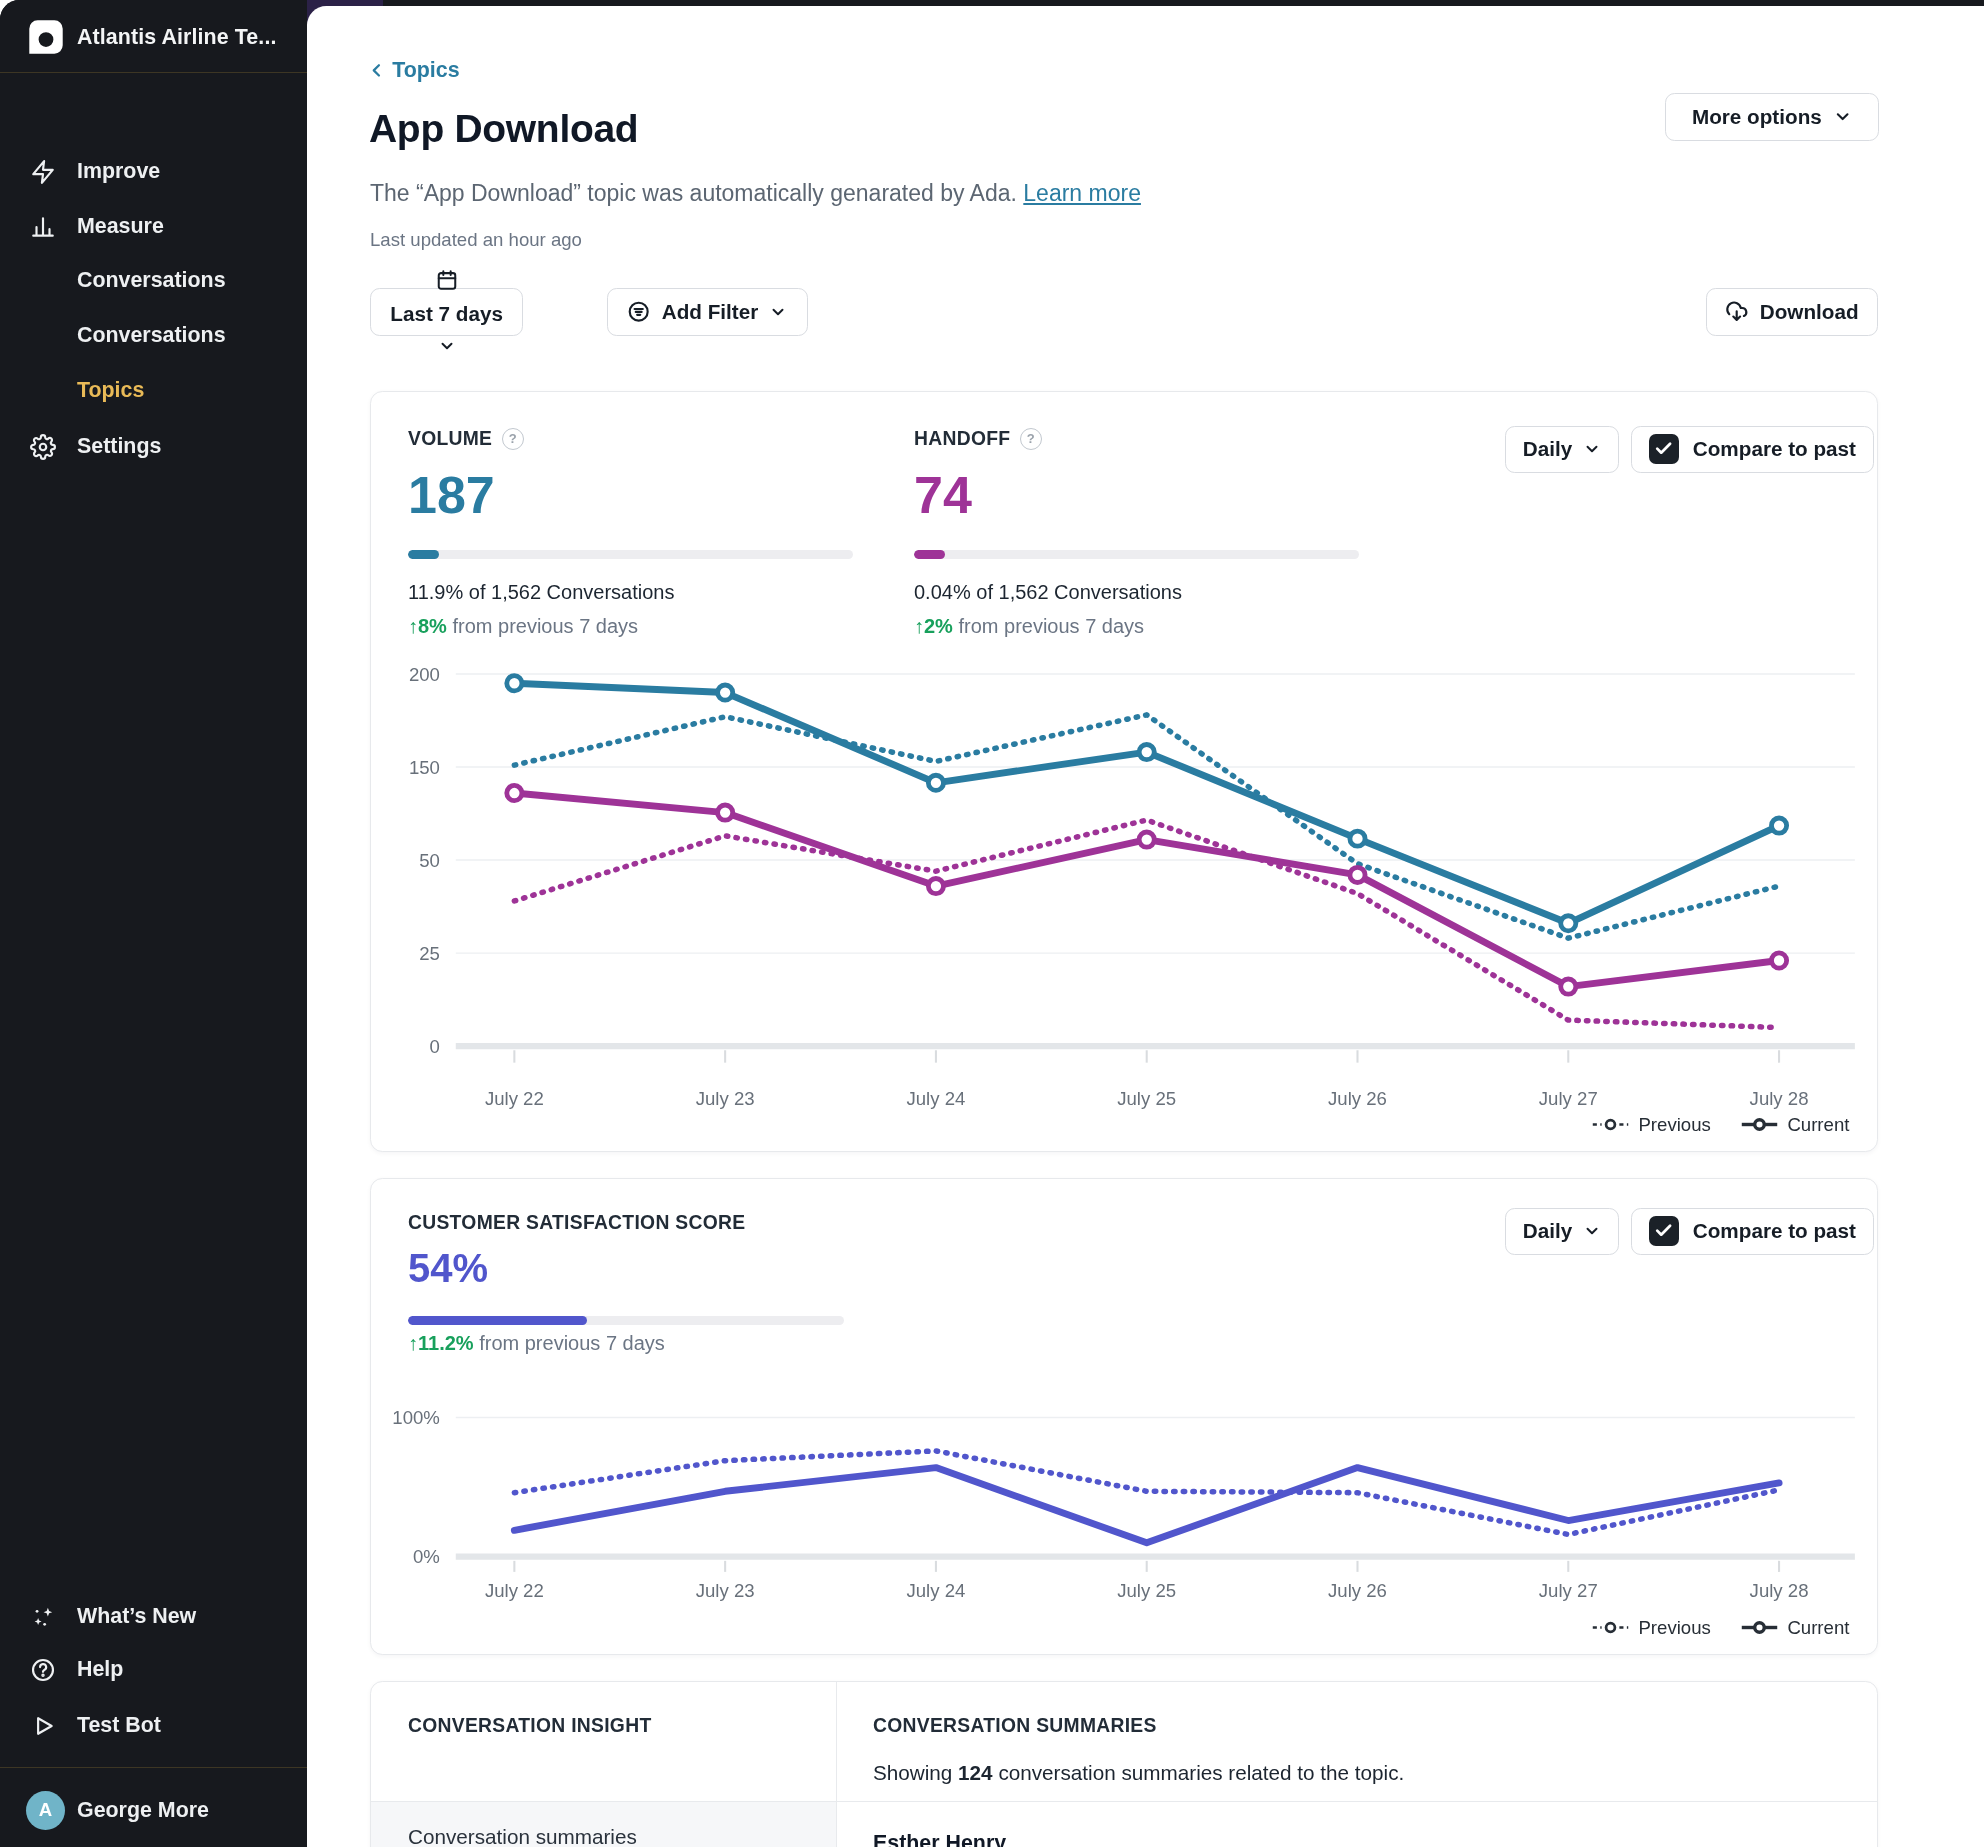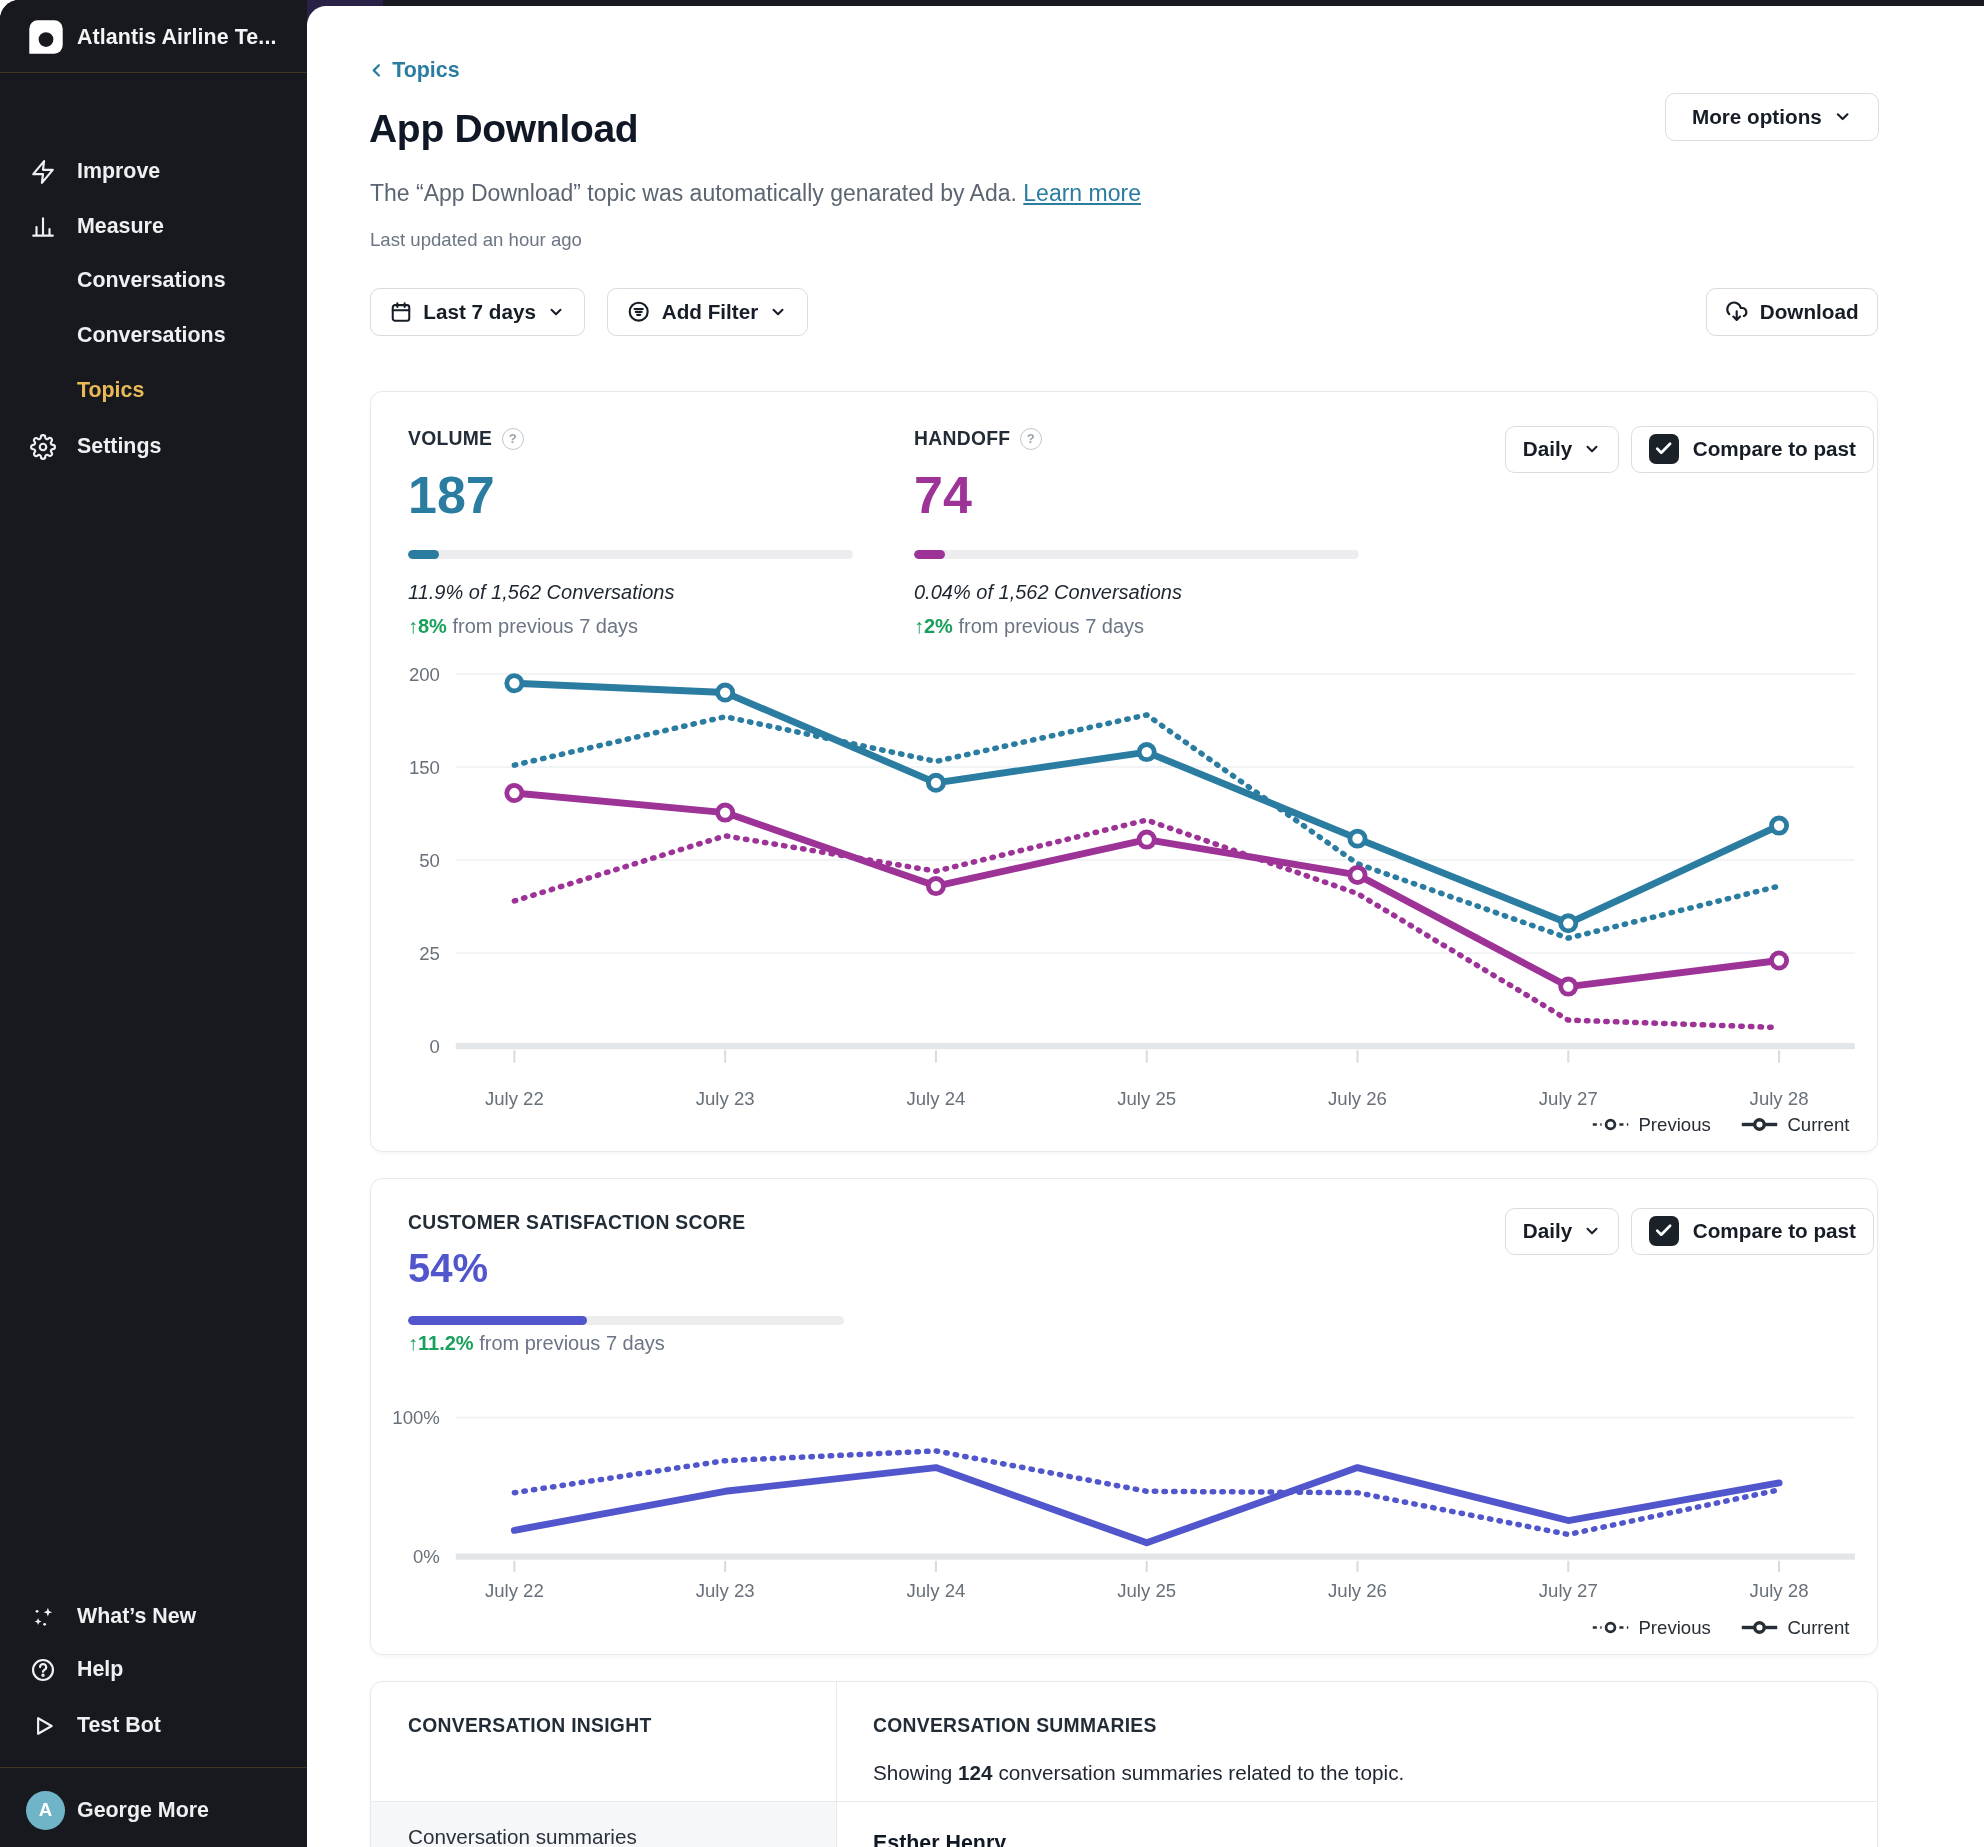--- a/index.html
+++ b/index.html
@@ -40,21 +40,21 @@
 
   
   .card{position:absolute;left:63px;width:1508px;background:#fff;border:1.4px solid #e7e9ec;border-radius:12.4px;
         box-shadow:0 1.4px 4.1px rgba(16,24,40,.04);}
   .stat-label{display:flex;align-items:center;gap:9.6px;font-size:19.3px;font-weight:700;color:#222c37;letter-spacing:0.3px;}
   .q-icon{width:22px;height:22px;border:1.7px solid #c2c8cf;border-radius:50%;color:#9aa2ab;font-size:13px;
           font-weight:700;display:inline-flex;align-items:center;justify-content:center;}
   .stat-value{font-size:52px;font-weight:700;margin-top:15px;}
   .track{height:9.6px;width:445px;background:#ededf0;border-radius:4.8px;overflow:hidden;}
   .fill{height:100%;border-radius:4.8px;}
-  .share{font-size:20px;color:#1c2530;font-style:italic;}
+  .share{font-size:20px;color:#1c2530;}
   .delta-line{font-size:20px;color:#6b7584;}
   .delta-line b{font-weight:700;color:#18a05c;}
   .checkbox{width:30px;height:30px;background:#1b2128;border-radius:6.9px;display:inline-flex;
             align-items:center;justify-content:center;flex:none;}
   .legend{position:absolute;right:27.6px;bottom:15px;display:flex;gap:30px;align-items:center;
           color:#272e36;font-size:18.6px;}
   .legend-item{display:flex;align-items:center;gap:9.6px;}
   .chart-svg{position:absolute;left:0;top:0;pointer-events:none;}
   .chart-svg text{fill:#68707a;font-family:"Liberation Sans","DejaVu Sans",sans-serif;}
 
@@ -173,21 +173,21 @@
 
     <button class="btn abs" style="left:1358px;top:87px;width:214px;">
       <span>More options</span>
       <span style="display:flex;">
         <svg viewBox="0 0 24 24" width="19.3" height="19.3" fill="none" stroke="#161d26" stroke-width="2.6" stroke-linecap="round" stroke-linejoin="round">
             <path d="m6 9 6 6 6-6"></path>
           </svg>
       </span>
     </button>
 
-    <button class="btn abs" style="left:63px;top:282px;">
+    <button class="btn abs" style="left:63px;top:282px;flex-direction:column;">
       <span style="display:flex;">
         <svg viewBox="0 0 24 24" width="22" height="22" fill="none" stroke="#161d26" stroke-width="2.2" stroke-linecap="round" stroke-linejoin="round">
             <rect x="3" y="4.5" width="18" height="17" rx="2.5"></rect>
             <path d="M8 2.5v4M16 2.5v4M3 10h18"></path>
           </svg>
       </span>
       <span>Last 7 days</span>
       <span style="display:flex;">
         <svg viewBox="0 0 24 24" width="18" height="18" fill="none" stroke="#161d26" stroke-width="2.6" stroke-linecap="round" stroke-linejoin="round">
             <path d="m6 9 6 6 6-6"></path>

